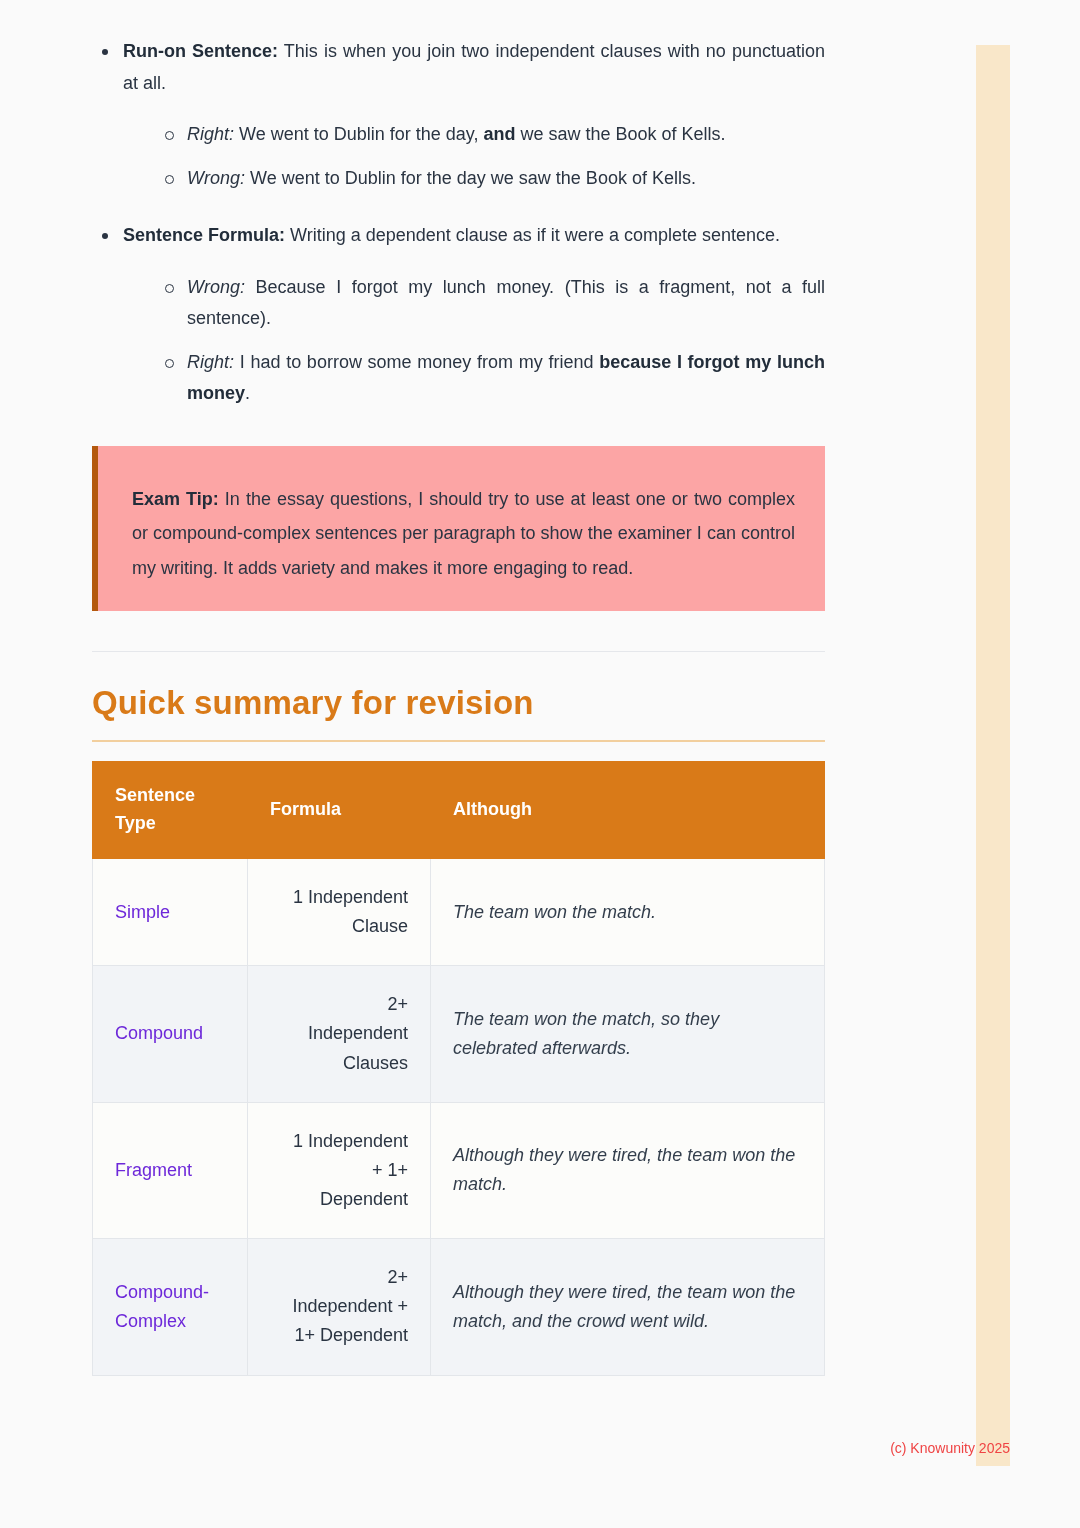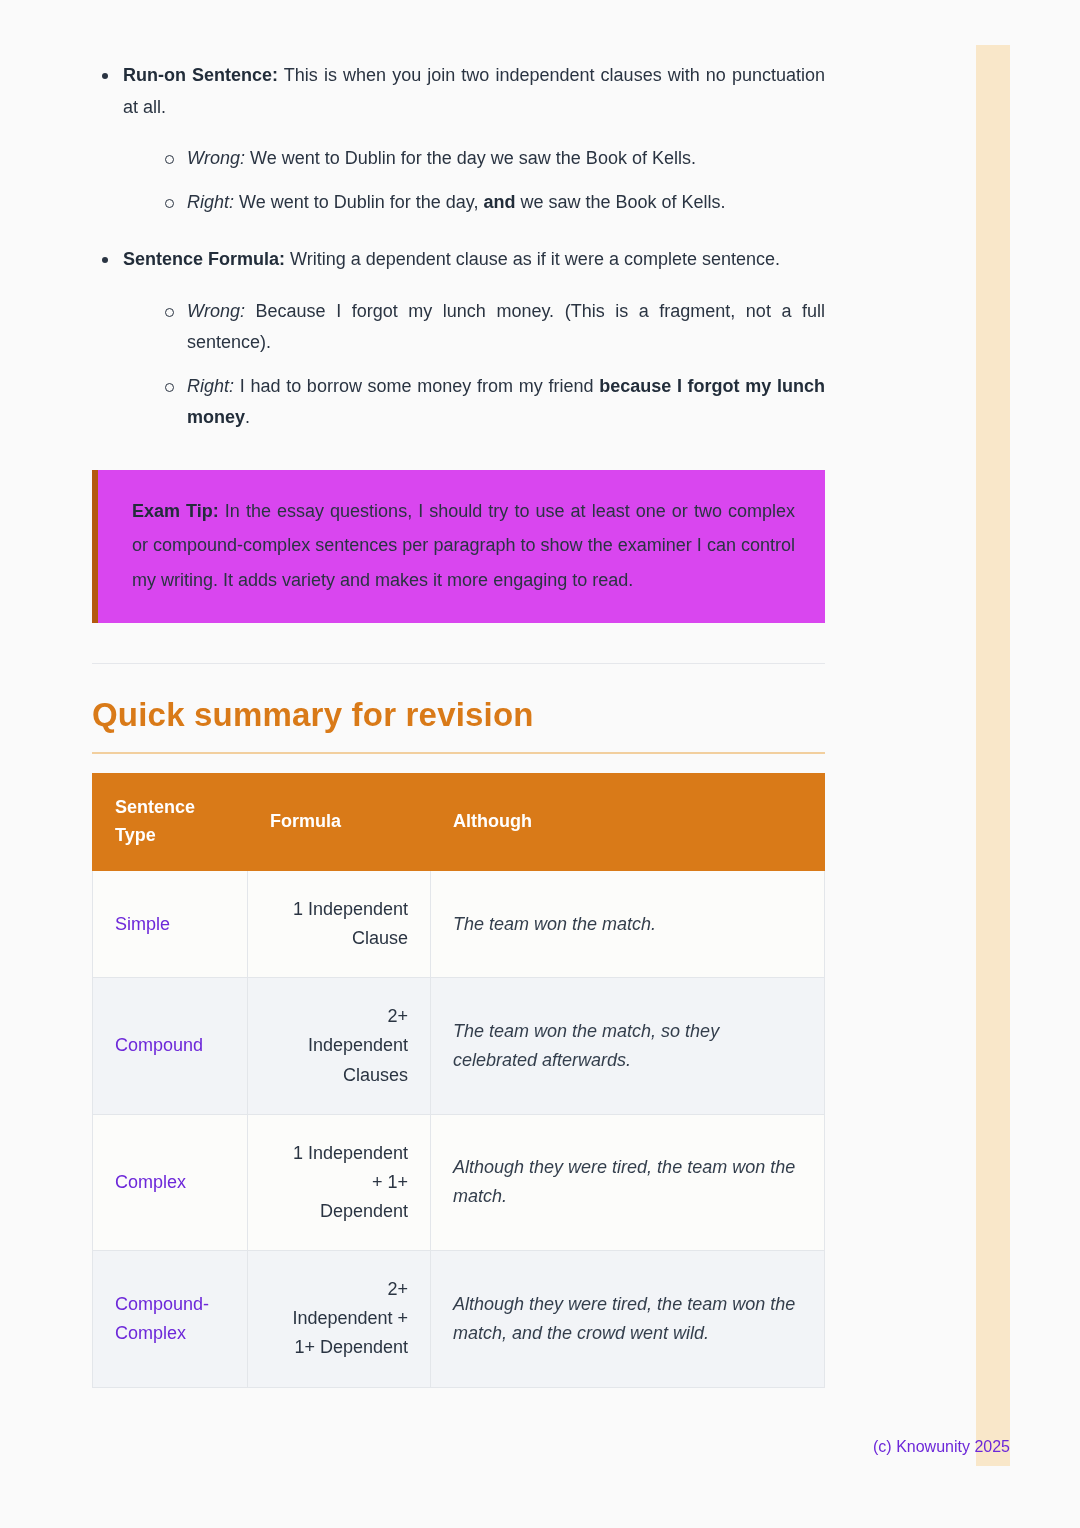--- a/index.html
+++ b/index.html
@@ -16,21 +16,21 @@
   
   .side-strip {
     position: absolute;
     top: 45px; bottom: 62px;
     right: 70px; width: 34px;
     background: #f9e7c9;
   }
 
   .content {
     position: absolute;
-    left: 92px; top: 60px;
+    left: 92px; top: 36px;
     width: 733px;
   }
 
   
   ul { list-style: none; }
   .para {
     font-size: 18px;
     line-height: 1.75;
     text-align: justify;
     color: #2a3442;
@@ -54,23 +54,23 @@
     position: absolute; left: 9px; top: 12px;
     width: 7px; height: 7px; border-radius: 50%;
     border: 1.5px solid #2a3442;
     background: transparent;
   }
   .li2 + .li2 { margin-top: 12px; }
 
   
   .exam-tip {
     margin-top: 36px;
-    background: #d946ef;
+    background: #fca5a5;
     border-left: 6px solid #b4590e;
-    padding: 24px 30px 26px 34px;
+    padding: 36px 30px 26px 34px;
   }
   .exam-tip .para { line-height: 1.92; }
 
   
   .divider {
     margin-top: 40px;
     height: 1px;
     background: #e5e7eb;
   }
 
@@ -117,48 +117,48 @@
   .summary tbody tr:nth-child(odd) td { background: #fcfcfa; }
   .summary tbody tr:nth-child(even) td { background: #f2f4f7; }
   .cell-type { font-weight: 400; color: #6d28d9; }
   .cell-formula { white-space: pre-line; color: #2a3442; text-align: right; }
   .cell-example { font-style: italic; color: #333e4c; }
 
   
   .watermark {
     position: absolute;
     right: 70px; bottom: 72px;
-    font-size: 16px;
-    color: #6d28d9;
+    font-size: 14px;
+    color: #ef4444;
   }
 </style>
 </head>
 <body>
 
 <div class="page">
 
   <div class="side-strip"></div>
 
   <div class="content">
 
     <ul class="list-l1">
 
       <li class="li1">
         <div class="para">
           <strong>Run-on Sentence:</strong><span> This is when you join two independent clauses with no punctuation at all.</span>
         </div>
         <ul class="list-l2">
           <li class="li2">
             <div class="para">
+              <em>Right:</em><span> We went to Dublin for the day, </span><strong>and</strong><span> we saw the Book of Kells.</span>
+            </div>
+          </li>
+          <li class="li2">
+            <div class="para">
               <em>Wrong:</em><span> We went to Dublin for the day we saw the Book of Kells.</span>
-            </div>
-          </li>
-          <li class="li2">
-            <div class="para">
-              <em>Right:</em><span> We went to Dublin for the day, </span><strong>and</strong><span> we saw the Book of Kells.</span>
             </div>
           </li>
         </ul>
       </li>
 
       <li class="li1">
         <div class="para">
           <strong>Sentence Formula:</strong><span> Writing a dependent clause as if it were a complete sentence.</span>
         </div>
         <ul class="list-l2">
@@ -209,21 +209,21 @@
           <td class="cell-example">The team won the match.</td>
         </tr>
         <tr>
           <td class="cell-type">Compound</td>
           <td class="cell-formula">2+
 Independent
 Clauses</td>
           <td class="cell-example">The team won the match, so they celebrated afterwards.</td>
         </tr>
         <tr>
-          <td class="cell-type">Complex</td>
+          <td class="cell-type">Fragment</td>
           <td class="cell-formula">1 Independent
 + 1+
 Dependent</td>
           <td class="cell-example">Although they were tired, the team won the match.</td>
         </tr>
         <tr>
           <td class="cell-type">Compound-Complex</td>
           <td class="cell-formula">2+
 Independent +
 1+ Dependent</td>

